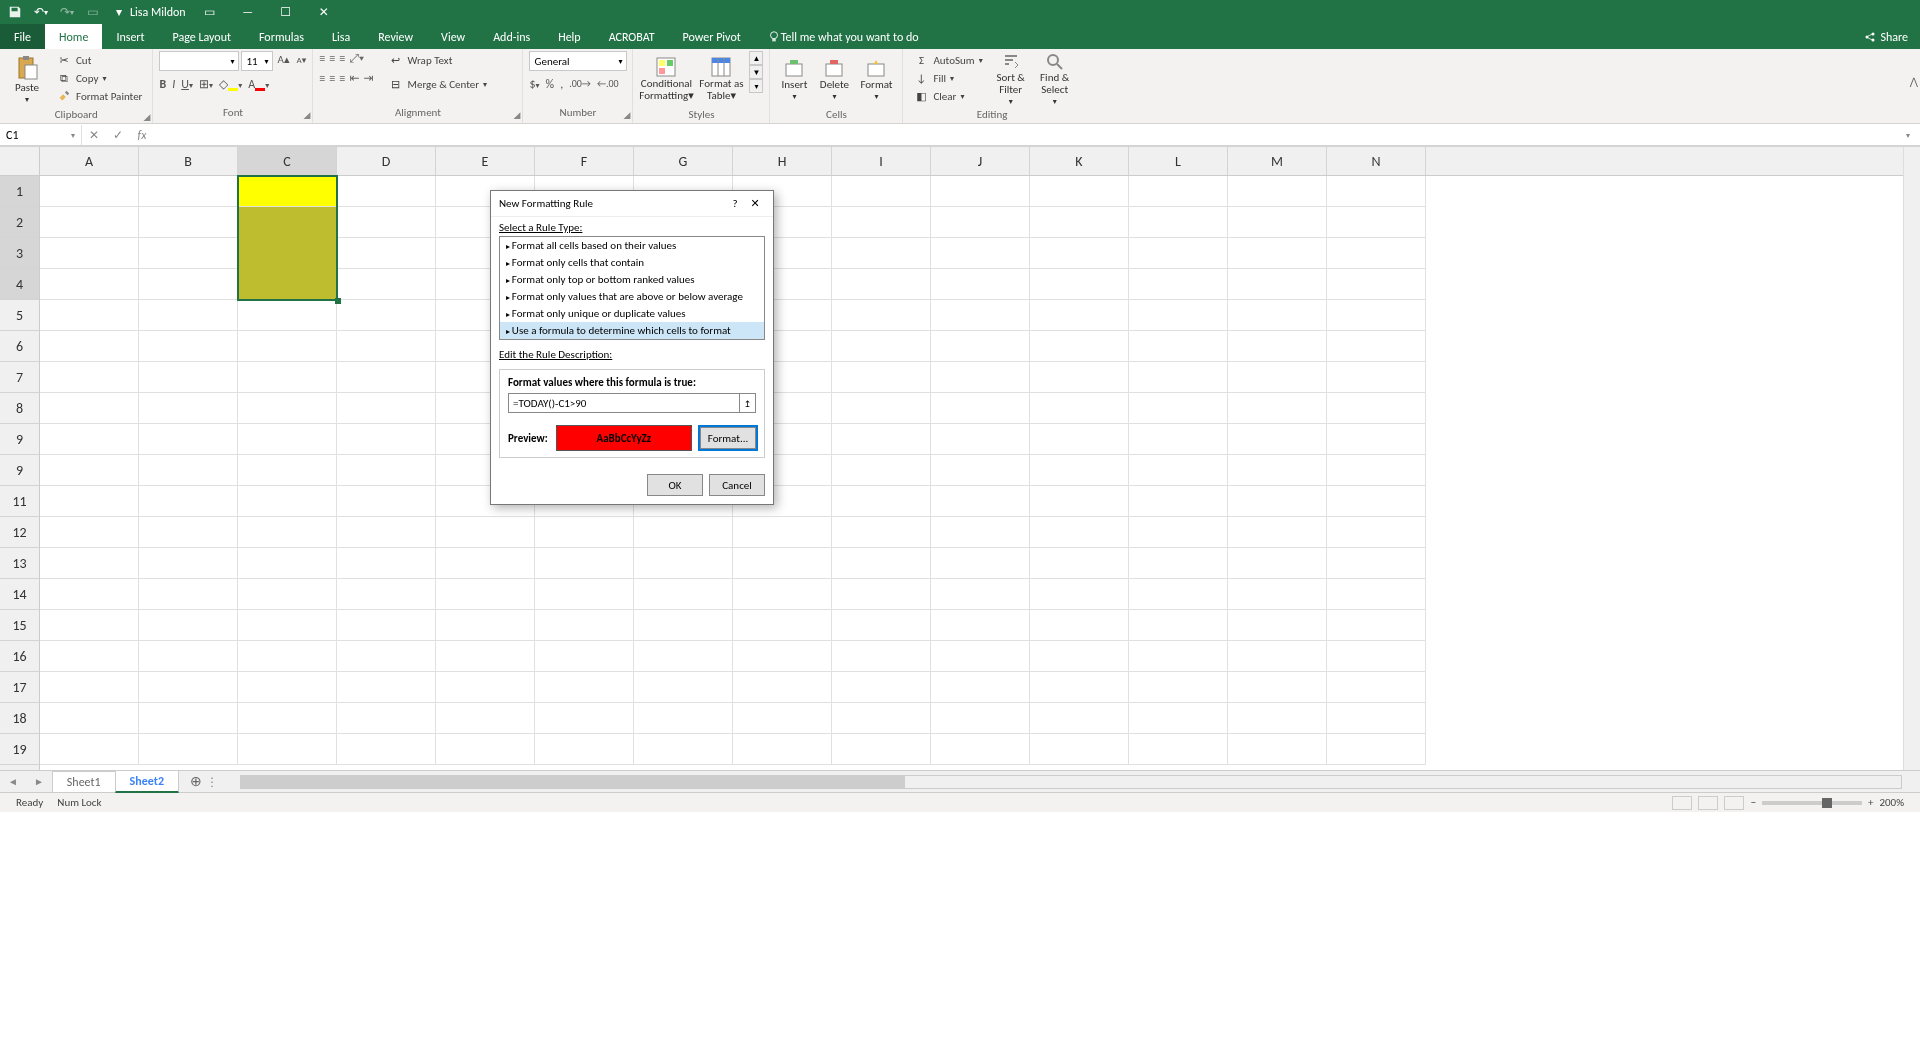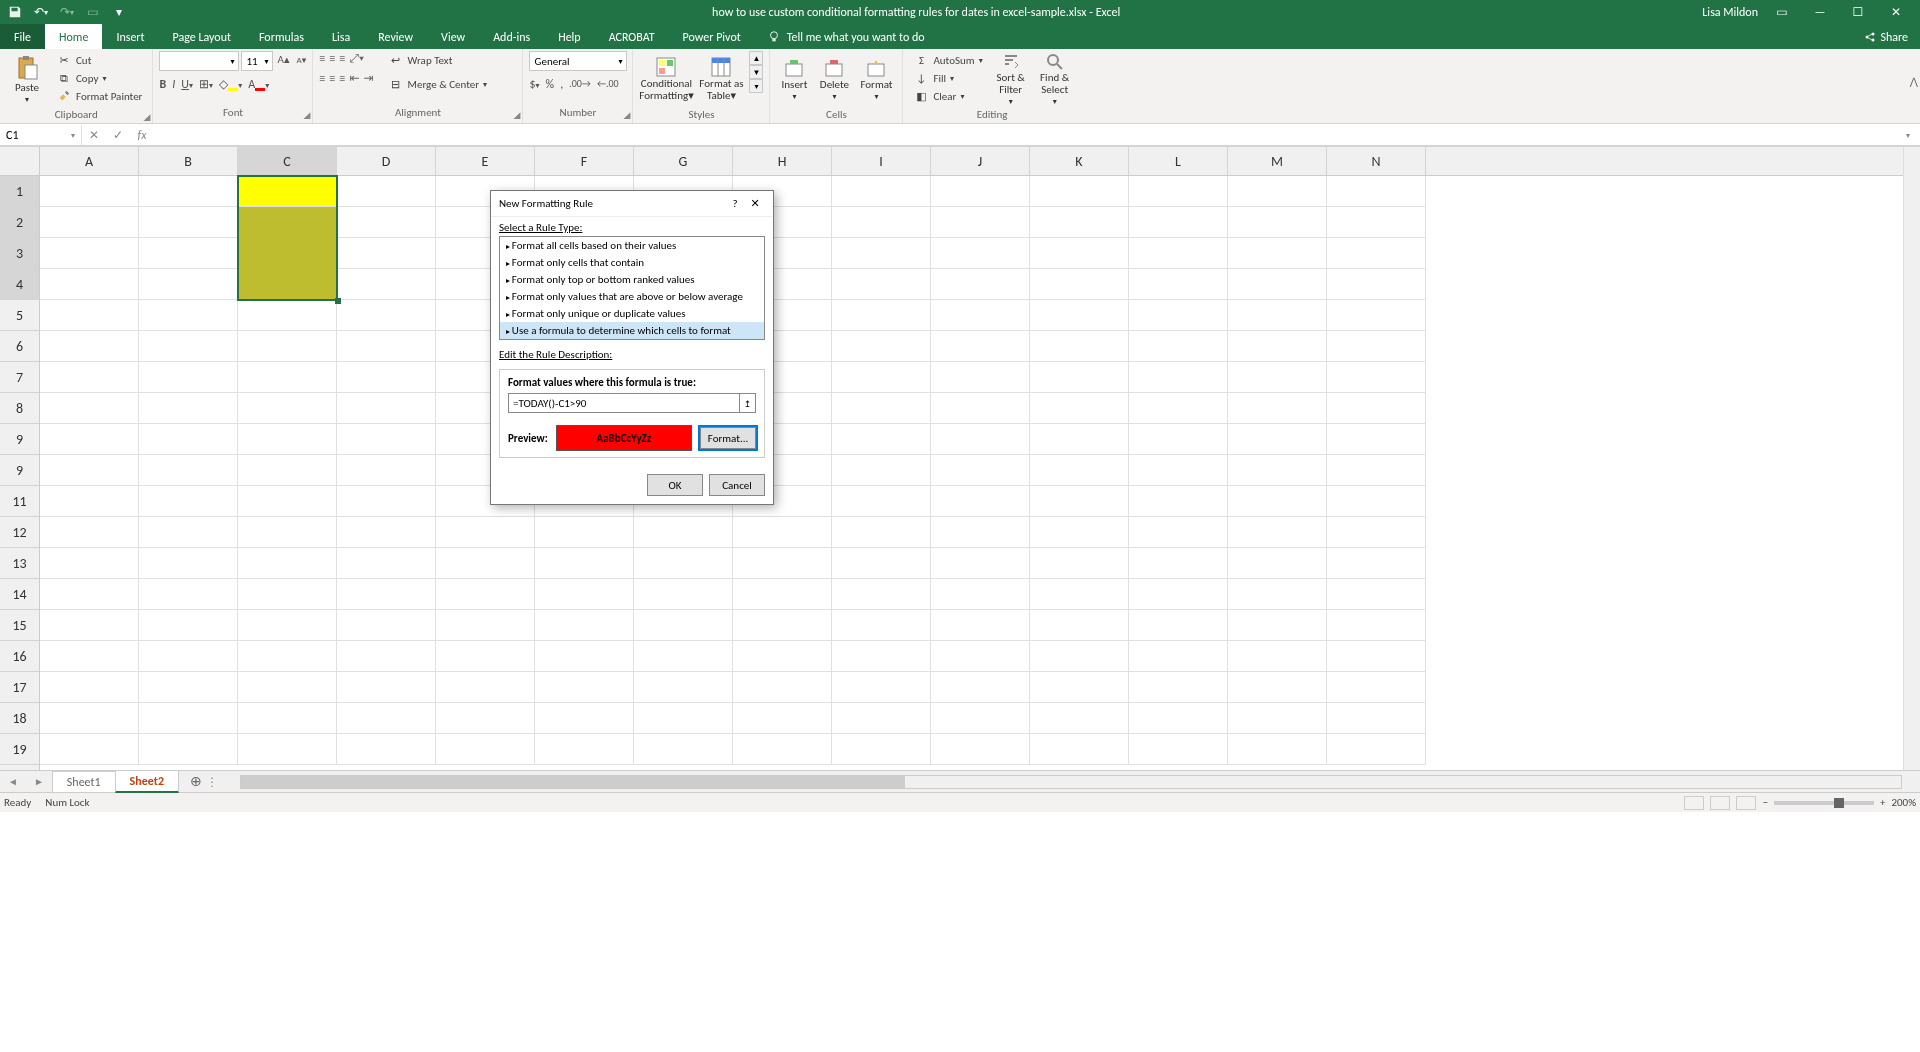--- a/index.html
+++ b/index.html
@@ -11,21 +11,21 @@
     .qat .qat-btn { width: 22px; height: 22px; display: flex; align-items: center; justify-content: center; color: #fff; }
     .title-center { flex: 1; text-align: center; font-size: 12px; }
     .title-right { display: flex; gap: 10px; align-items: center; padding-right: 6px; }
     .win-btn { width: 28px; height: 22px; display: flex; align-items: center; justify-content: center; color: #fff; }
 
     
     .ribbon-tabs { background: #217346; height: 25px; display: flex; color: #fff; align-items: stretch; }
     .ribbon-tab { padding: 4px 14px; font-size: 12px; cursor: default; display:flex; align-items:center; }
     .ribbon-tab.active { background: #fff; color: #217346; }
     .ribbon-tab.file { background: #1a5c38; }
-    .tell-me-wrap { display: flex; align-items: center; gap: 6px; margin-left: 12px; font-size: 12px; }
+    .tell-me-wrap { display: flex; align-items: center; gap: 0; margin-left: 12px; font-size: 12px; }
     .share { margin-left: auto; padding: 0 12px; display: flex; align-items: center; gap: 4px; font-size: 12px; }
 
     
     .ribbon { background: #f3f2f1; border-bottom: 1px solid #d4d4d4; height: 75px; display: flex; position: relative; }
     .group { border-right: 1px solid #e0e0e0; padding: 2px 6px 2px 6px; display: flex; flex-direction: column; }
     .group-content { flex: 1; display: flex; align-items: flex-start; gap: 4px; }
     .group-label { text-align: center; font-size: 11px; color: #666; position: relative; height: 16px; line-height: 16px; }
     .group-label .lchr { position: absolute; right: -4px; top: 2px; font-size: 9px; color: #888; }
     .btn-large { display: flex; flex-direction: column; align-items: center; justify-content: center; width: 42px; height: 56px; font-size: 11px; color: #333; }
     .btn-small { display: flex; align-items: center; gap: 4px; font-size: 11px; height: 18px; padding: 0 4px; color: #444; }
@@ -71,27 +71,27 @@
     .yellow-fill { background: #ffff00; }
     .olive-fill  { background: #bdbd2f; }
     .sel-border { position:absolute; border:2px solid #217346; pointer-events:none; }
     .sel-handle { position:absolute; width:6px; height:6px; background:#217346; }
     .vscroll { position:absolute; right:0; top:0; bottom:0; width:17px; background:#f0f0f0; border-left:1px solid #ddd; }
 
     
     .sheet-tabs { height: 22px; border-top:1px solid #ccc; display:flex; align-items:center; background:#f0f0f0; position:relative; }
     .sheet-nav { padding: 0 8px; color:#888; font-size:10px; }
     .sheet-tab { padding: 3px 14px; font-size: 12px; background:#fff; border:1px solid #ccc; border-bottom:none; margin-right:-1px; color:#666;}
-    .sheet-tab.active { font-weight: bold; color:#c2410c; border-bottom:2px solid #217346; background:#fff;padding-left:14px; }
+    .sheet-tab.active { font-weight: bold; color:#3b82f6; border-bottom:2px solid #217346; background:#fff;padding-left:14px; }
     .add-sheet { width:20px; height:20px; border-radius:10px; display:flex; align-items:center; justify-content:center; margin-left:8px; font-size:14px; color:#666;}
     .hscroll { flex:1; height:14px; margin:0 18px 0 18px; border:1px solid #ccc; position:relative; background:#f0f0f0; }
     .hscroll-thumb { position:absolute; left:0; top:0; bottom:0; width:40%; background:#cdcdcd; }
 
     
-    .status-bar { height: 20px; background:#f3f2f1; border-top:1px solid #ccc; display:flex; align-items:center; font-size:11px; color:#444; padding: 0 4px; }
+    .status-bar { height: 20px; background:#f3f2f1; border-top:1px solid #ccc; display:flex; align-items:center; font-size:11px; color:#444; padding: 0 16px; }
     .status-right { margin-left:auto; display:flex; align-items:center; gap:6px; }
     .view-btn { width:20px; height:14px; border:1px solid #ccc; }
     .zoom-slider { width:100px; height:4px; background:#ccc; position:relative; }
     .zoom-slider .thumb { position:absolute; top:-3px; left:60px; width:10px; height:10px; background:#666; }
 
     
     .dialog-back { position:absolute; left:490px; top:190px; width:284px; background:#fff; border:1px solid #777; box-shadow:3px 3px 10px rgba(0,0,0,.3); z-index:50; font-size:11px; }
     .dlg-title { height:26px; display:flex; align-items:center; padding: 0 8px; background:#fff; border-bottom:1px solid #eee; }
     .dlg-title .t { flex:1; }
     .dlg-title .btn { width:20px; text-align:center; }
@@ -119,21 +119,20 @@
     <div class="qat-btn">
       <svg width="14" height="14" viewBox="0 0 16 16">
           <path fill="#fff" d="M2 2h10l2 2v10H2zM4 3v4h7V3zM4 9h8v4H4z" opacity=".9"></path>
         </svg>
     </div>
     <div class="qat-btn">↶<span style="font-size:8px">▾</span></div>
     <div class="qat-btn" style="opacity:.5">↷<span style="font-size:8px">▾</span></div>
     <div class="qat-btn" style="opacity:.5">▭</div>
     <div class="qat-btn">▾</div>
   </div>
-  <div class="title-center">how to use custom conditional formatting rules for dates in excel-sample.xlsx  -  Excel</div>
   <div class="title-right">
     <span>Lisa Mildon</span>
     <span class="win-btn">▭</span>
     <span class="win-btn">—</span>
     <span class="win-btn">☐</span>
     <span class="win-btn">✕</span>
   </div>
 </div>
 
 <div class="ribbon-tabs">

